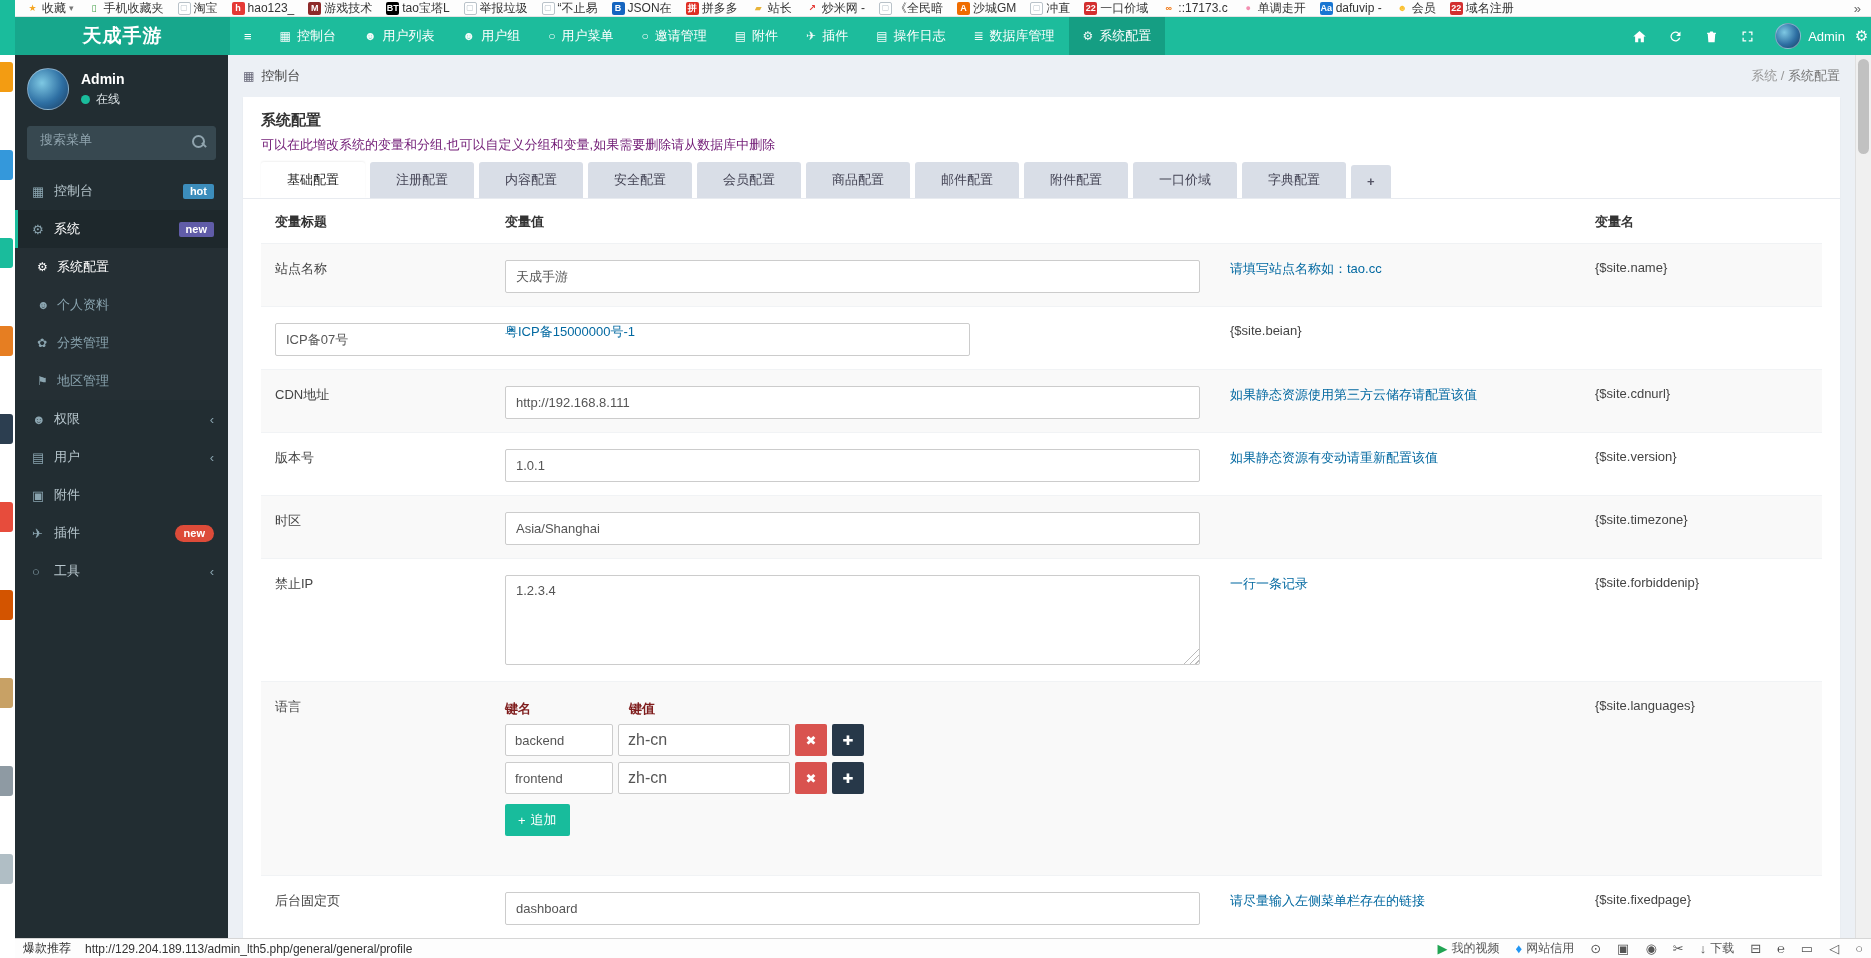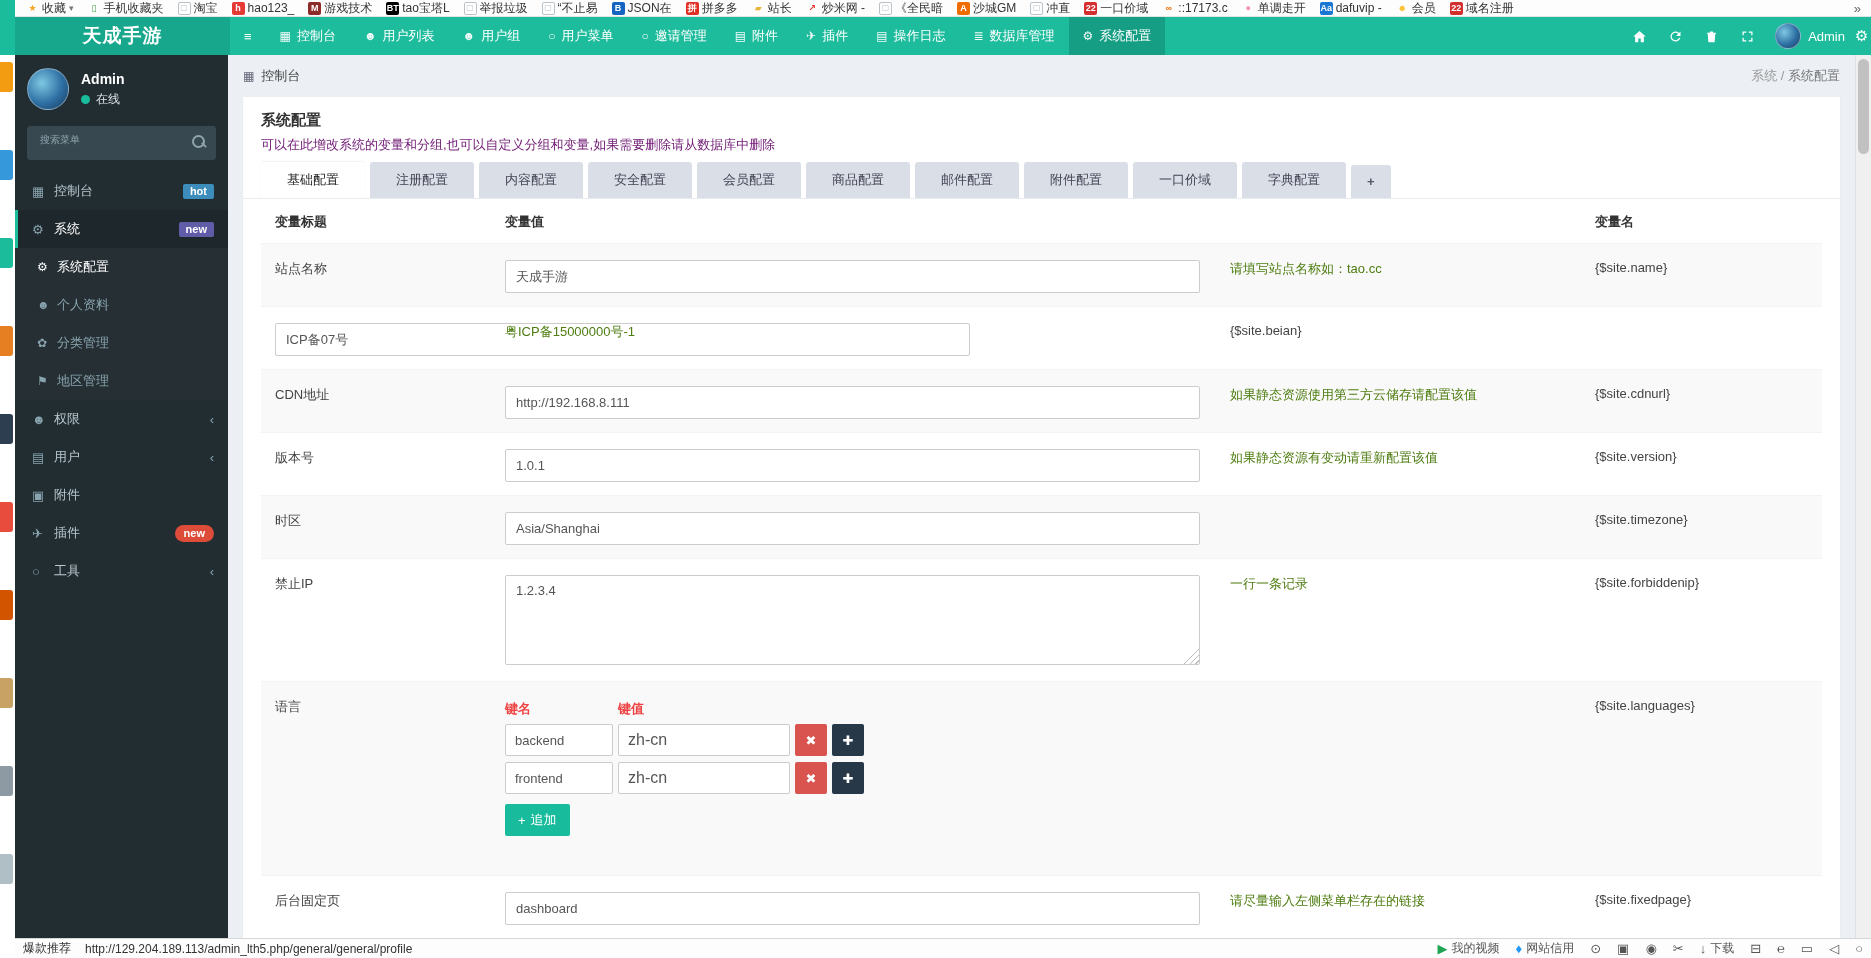--- a/index.html
+++ b/index.html
@@ -34,21 +34,21 @@
   
   .body-row{flex:1;display:flex;min-height:0}
   .sidebar{width:213px;background:#222d32;color:#b8c7ce;flex:0 0 auto;font-size:13px}
   .user-panel{display:flex;gap:12px;padding:13px 12px 12px}
   .av42{width:42px;height:42px}
   .user-meta{display:flex;flex-direction:column;justify-content:center;gap:4px}
   .user-name{color:#fff;font-weight:bold;font-size:14px}
   .user-status{display:flex;align-items:center;gap:6px;color:#dfe6e9;font-size:12px}
   .dot{width:9px;height:9px;border-radius:50%;background:#1abc9c}
   .side-search{margin:4px 12px 12px;position:relative}
-  .side-search input{width:100%;height:34px;background:#374850;border:1px solid #374850;border-radius:3px;color:#cfd8dc;padding:0 34px 8px 12px;font-size:10px;outline:none}
+  .side-search input{width:100%;height:34px;background:#374850;border:1px solid #374850;border-radius:3px;color:#cfd8dc;padding:0 34px 8px 12px;font-size:13px;outline:none}
   .side-search input::placeholder{color:#90a4ae}
   .search-ic{position:absolute;right:10px;top:9px;width:14px;height:14px}
   .search-ic::before{content:"";position:absolute;left:0;top:0;width:9px;height:9px;border:2px solid #90a4ae;border-radius:50%}
   .search-ic::after{content:"";position:absolute;left:9px;top:9px;width:6px;height:2px;background:#90a4ae;transform:rotate(45deg)}
   .smenu{list-style:none}
   .sitem{display:flex;align-items:center;height:38px;padding:0 14px;cursor:pointer;border-left:3px solid transparent}
   .sitem .ic{width:22px;font-size:13px;color:#8aa4af;flex:0 0 auto}
   .sitem .lbl{flex:1}
   .sitem.parent-active{background:#1e282c;border-left-color:#1abc9c;color:#fff}
   .badge{font-size:11px;font-weight:bold;color:#fff;padding:2px 7px;border-radius:2px;line-height:1}
@@ -72,27 +72,27 @@
   .tab{background:#d9dee7;color:#445;font-size:13px;padding:9px 26px;border-radius:3px 3px 0 0;cursor:pointer}
   .tab.active{background:#fff;color:#222;box-shadow:0 -1px 2px rgba(0,0,0,.06)}
   .tab.addtab{padding:9px 16px;font-weight:bold;color:#556}
   .tabs-underline{height:1px;background:#e8ebf0;margin:0 -18px 0}
   .grid{display:grid;grid-template-columns:230px 725px 365px 1fr;align-items:start}
   .thead{padding:14px 0 12px;font-weight:bold;font-size:13px;color:#333;border-bottom:1px solid #f0f2f4}
   .thead > div{padding-left:14px}
   .row{border-bottom:1px solid #f1f3f5;padding:7px 0}
   .row.striped{background:#f9f9f9}
   .cell{padding:9px 14px 6px;font-size:13px;color:#444}
-  .cell.tip{color:#4d7c0f}
+  .cell.tip{color:#0369a1}
   .cell.varname{color:#444}
   .inp{width:695px;height:33px;border:1px solid #ccc;border-radius:2px;padding:6px 10px;font-size:13px;color:#555;background:#fff;outline:none;font-family:inherit}
   .tarea{width:695px;height:90px;border:1px solid #ccc;border-radius:2px;padding:7px 10px;font-size:13px;color:#555;resize:none;outline:none;font-family:Liberation Sans, sans-serif;position:relative;background:
     linear-gradient(135deg,transparent 0 calc(100% - 11px),#bbb calc(100% - 11px) calc(100% - 10px),transparent 0 calc(100% - 7px),#bbb calc(100% - 7px) calc(100% - 6px),transparent 0 calc(100% - 3px),#bbb calc(100% - 3px) calc(100% - 2px),transparent 0) no-repeat,#fff}
   .kv{padding:2px 0 26px}
-  .kv-head{display:flex;gap:0;font-size:13px;font-weight:bold;color:#ef4444;margin-bottom:6px}
+  .kv-head{display:flex;gap:11px;font-size:13px;font-weight:bold;color:#7f1d1d;margin-bottom:6px}
   .kv-head .k{width:113px}
   .kv-row{display:flex;gap:5px;margin-bottom:6px;align-items:center}
   .kv-key{width:108px;height:32px;border:1px solid #ccc;border-radius:2px;padding:5px 9px;font-size:13px;color:#555;outline:none;font-family:inherit}
   .kv-val{width:172px;height:32px;border:1px solid #ccc;border-radius:2px;padding:5px 9px;font-size:16px;color:#555;outline:none;font-family:inherit}
   .kbtn{width:32px;height:32px;border:none;border-radius:2px;color:#fff;font-size:13px;cursor:pointer;display:flex;align-items:center;justify-content:center}
   .kbtn.del{background:#d9534f}
   .kbtn.move{background:#273849}
   .append-btn{margin-top:4px;background:#18bc9c;color:#fff;border:none;border-radius:2px;font-size:13px;padding:7px 13px;cursor:pointer;display:inline-flex;align-items:center;gap:5px}
   
   .vscroll{width:16px;background:#f0f0f0;border-left:1px solid #e0e0e0;flex:0 0 auto;position:relative}

